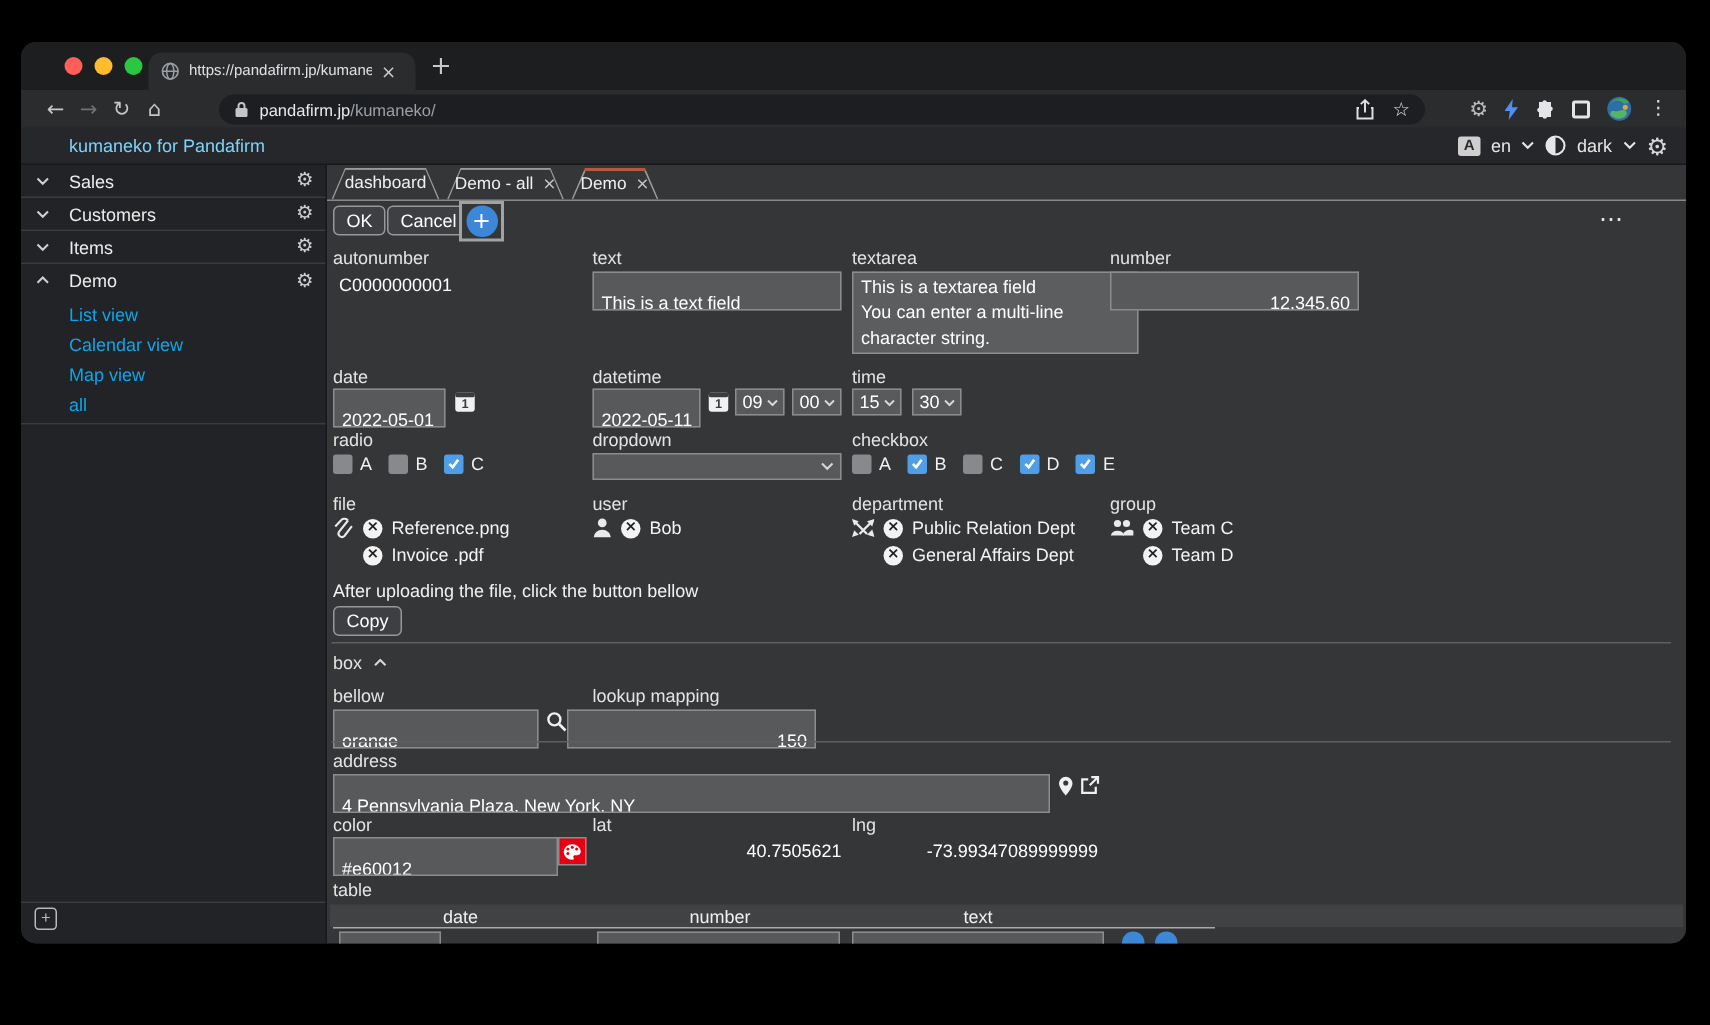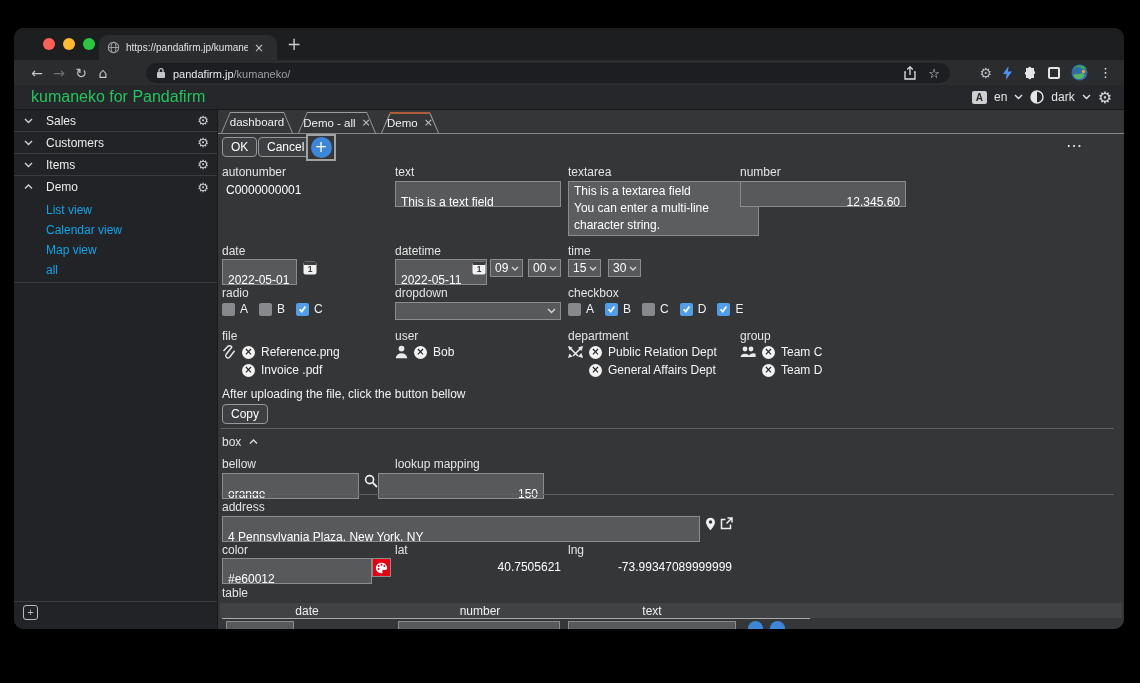--- a/index.html
+++ b/index.html
@@ -16,21 +16,21 @@
   .toolbar{position:absolute;left:0;top:32px;width:100%;height:25px;background:#2b2c2e;display:flex;align-items:center}
   .navico{color:#c3c5c8;font-size:14px;width:22px;text-align:center}
   .navico.dim{color:#6e7073}
   .urlpill{position:absolute;left:132px;top:3px;width:804px;height:20px;border-radius:11px;background:#1d1e21;display:flex;align-items:center;padding:0 10px;gap:7px}
   .urlhost{font-size:11px;color:#e8eaed}
   .urlpath{font-size:11px;color:#9aa0a6}
   .pillright{position:absolute;right:10px;display:flex;gap:12px;align-items:center}
   .extrow{position:absolute;right:12px;top:0;height:25px;display:flex;gap:11px;align-items:center}
   
   .apphead{position:absolute;left:0;top:57px;width:100%;height:25px;background:#26272a;border-bottom:1px solid #17181a;display:flex;align-items:center}
-  .apptitle{position:absolute;left:17px;font-size:16px;color:#22c55e}
+  .apptitle{position:absolute;left:32px;font-size:12px;color:#7dd3fc}
   .headright{position:absolute;right:12px;display:flex;align-items:center;gap:7px;color:#e6e6e6;font-size:12px}
   .trico{width:15px;height:13px;background:#cfcfcf;border-radius:2px;color:#2a2a2a;font-size:10px;font-weight:bold;display:flex;align-items:center;justify-content:center}
   
   .main{position:absolute;left:0;top:82px;width:100%;height:519px}
   .sidebar{position:absolute;left:0;top:0;width:204px;height:100%;background:#222326;border-right:1px solid #18191b}
   .srow{position:absolute;left:0;width:100%;height:22px;border-bottom:1px solid #3a3b3e;display:flex;align-items:center}
   .srow .chev{position:absolute;left:10px;color:#cfd0d2;display:flex}
   .srow .lbl{position:absolute;left:32px;font-size:12px;color:#ececec}
   .srow .gear{position:absolute;right:8px;color:#cbccce;font-size:13px}
   .ssub{position:absolute;left:32px;font-size:12px;color:#0ea5e9}
@@ -247,21 +247,21 @@
       <span class="flabel" style="left:4px;top:134px">date</span>
       <div class="finput" style="left:4px;top:149px;width:75px">2022-05-01</div>
       <span class="icobtn" style="left:85px;top:150px">
           <svg width="14" height="15" viewBox="0 0 14 15">
             <rect x="0.5" y="1.5" width="13" height="13" rx="2" fill="#f1f1f1"></rect>
             <rect x="0.5" y="1.5" width="13" height="3.4" rx="1.2" fill="#3c3c3e"></rect>
             <text x="7" y="12.3" font-size="8.5" font-weight="bold" fill="#3c3c3e" text-anchor="middle">1</text>
           </svg>
         </span>
       <span class="flabel" style="left:177px;top:134px">datetime</span>
-      <div class="finput" style="left:177px;top:149px;width:92px">2022-05-11</div>
+      <div class="finput" style="left:177px;top:149px;width:72px">2022-05-11</div>
       <span class="icobtn" style="left:254px;top:150px">
           <svg width="14" height="15" viewBox="0 0 14 15">
             <rect x="0.5" y="1.5" width="13" height="13" rx="2" fill="#f1f1f1"></rect>
             <rect x="0.5" y="1.5" width="13" height="3.4" rx="1.2" fill="#3c3c3e"></rect>
             <text x="7" y="12.3" font-size="8.5" font-weight="bold" fill="#3c3c3e" text-anchor="middle">1</text>
           </svg>
         </span>
       <div class="fsel" style="left:272px;top:149px;width:33px">
           <span>09</span>
           <span class="chev">

